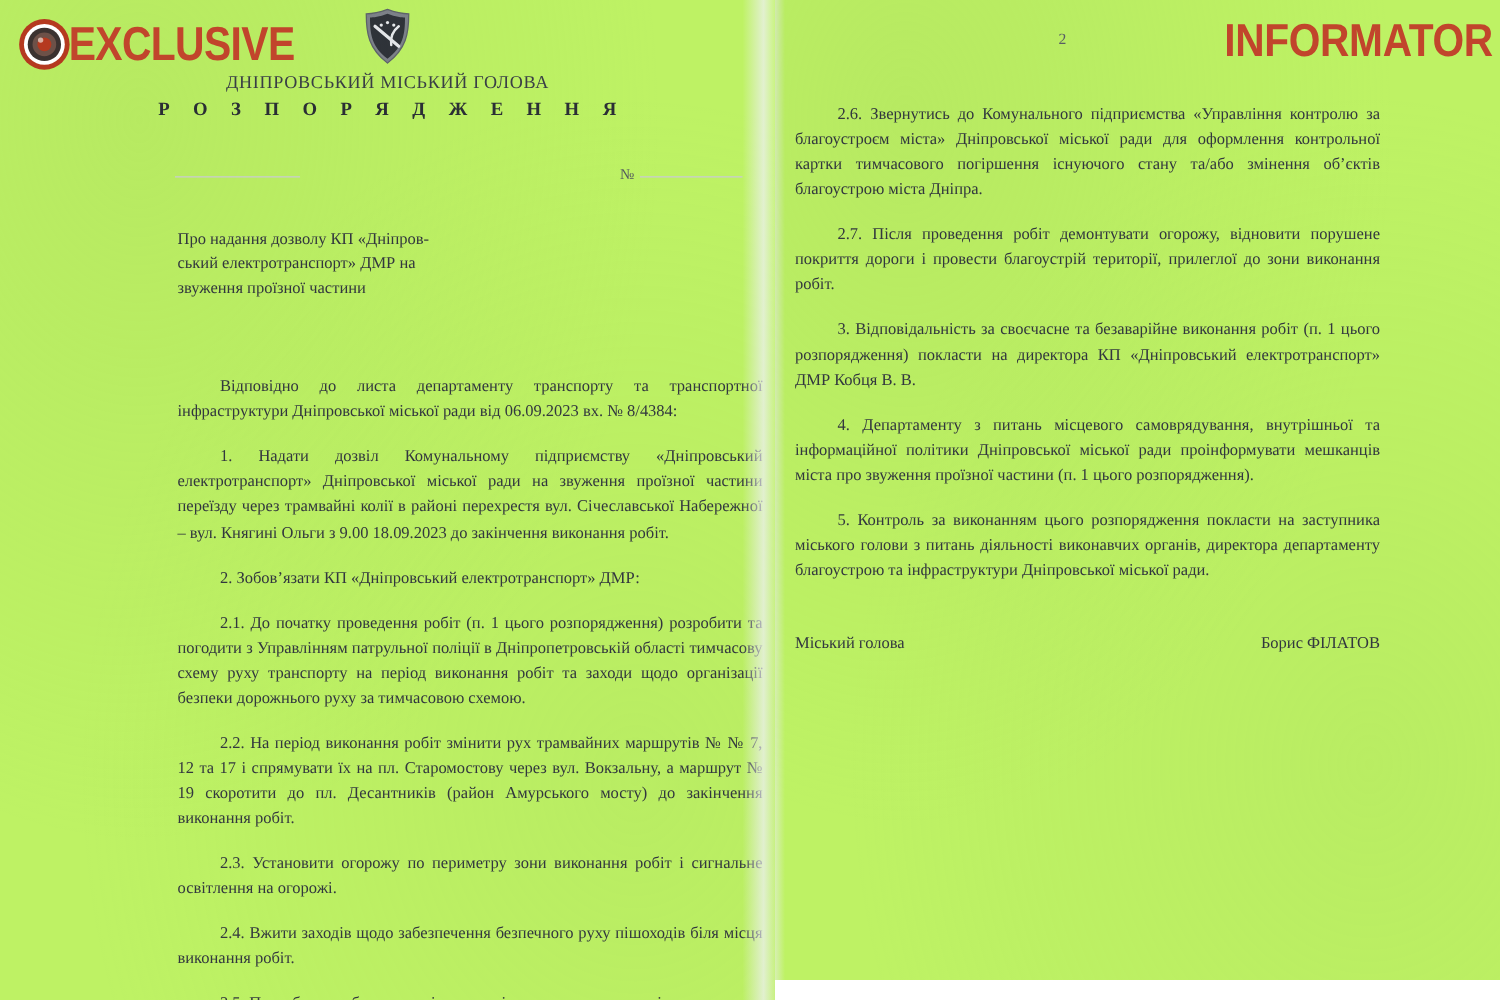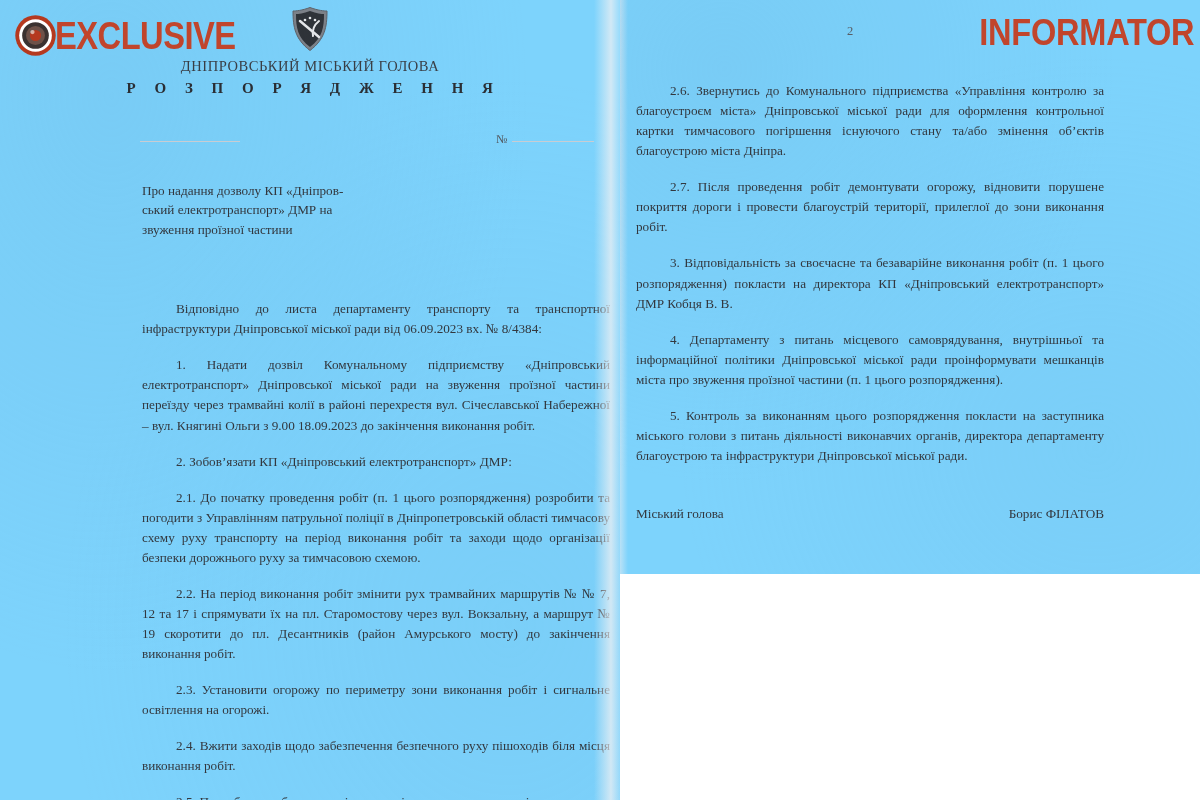--- a/index.html
+++ b/index.html
@@ -18,31 +18,31 @@
   }
 
   
   .spread {
     position: absolute;
     inset: 0;
     display: flex;
   }
   .sheet {
     position: relative;
-    background: #7dd3fc;
+    background: #bef264;
     box-sizing: border-box;
   }
   .sheet-left {
     width: 620px;
     height: 800px;
     padding: 0;
   }
   .sheet-right {
     width: 580px;
-    height: 574px;
+    height: 784px;
   }
   .sheet-left::after {
     content: "";
     position: absolute;
     top: 0;
     right: 0;
     width: 26px;
     height: 100%;
     background: linear-gradient(to right, rgba(255,255,255,0) 0%, rgba(238,240,243,0.75) 65%, rgba(250,251,252,0.2) 100%);
     pointer-events: none;

